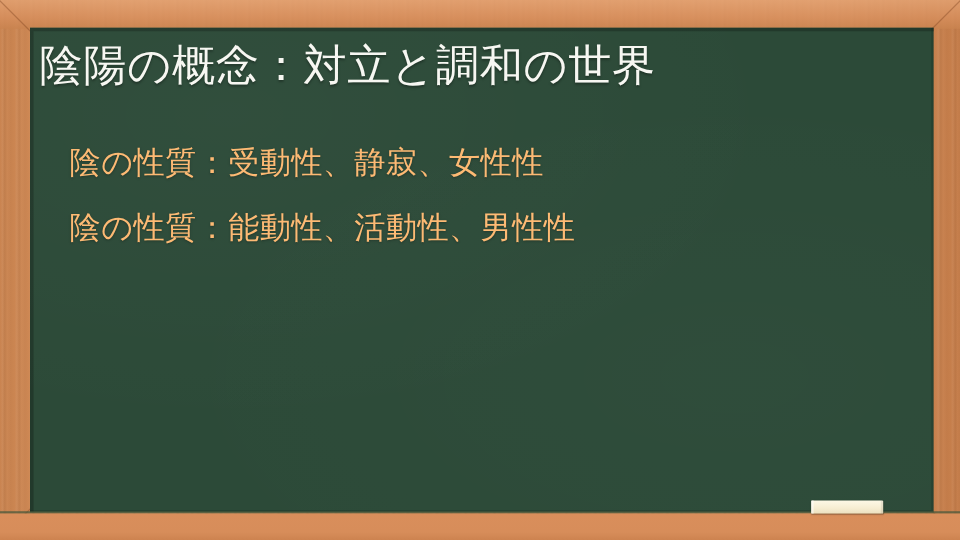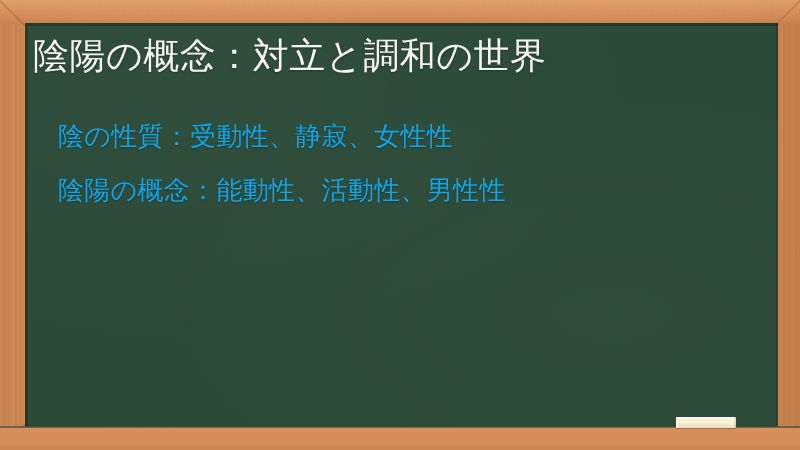--- a/index.html
+++ b/index.html
@@ -130,21 +130,21 @@
   }
   .bullets {
     position: absolute;
     left: 33px;
     top: 86px;
     right: 10px;
   }
   .bullet {
     font-size: 26px;
     line-height: 54px;
-    color: #0ea5e9;
+    color: #fdba74;
     white-space: nowrap;
     letter-spacing: 0.3px;
     text-shadow: 0 1px 2px rgba(0,0,0,0.28);
   }
 
   
   .chalk {
     position: absolute;
     left: 676px;
     top: 417px;
@@ -179,21 +179,21 @@
 
   <div class="board">
     <div class="board-texture"></div>
 
     <div class="content">
 
       <div class="title">陰陽の概念：対立と調和の世界</div>
 
       <div class="bullets">
         <div class="bullet">陰の性質：受動性、静寂、女性性</div>
-        <div class="bullet">陰陽の概念：能動性、活動性、男性性</div>
+        <div class="bullet">陰の性質：能動性、活動性、男性性</div>
       </div>
 
     </div>
   </div>
 
   <div class="ledge-top-line"></div>
   <div class="ledge"></div>
 
   <div class="chalk">
     <span class="chalk-cap-l"></span>

